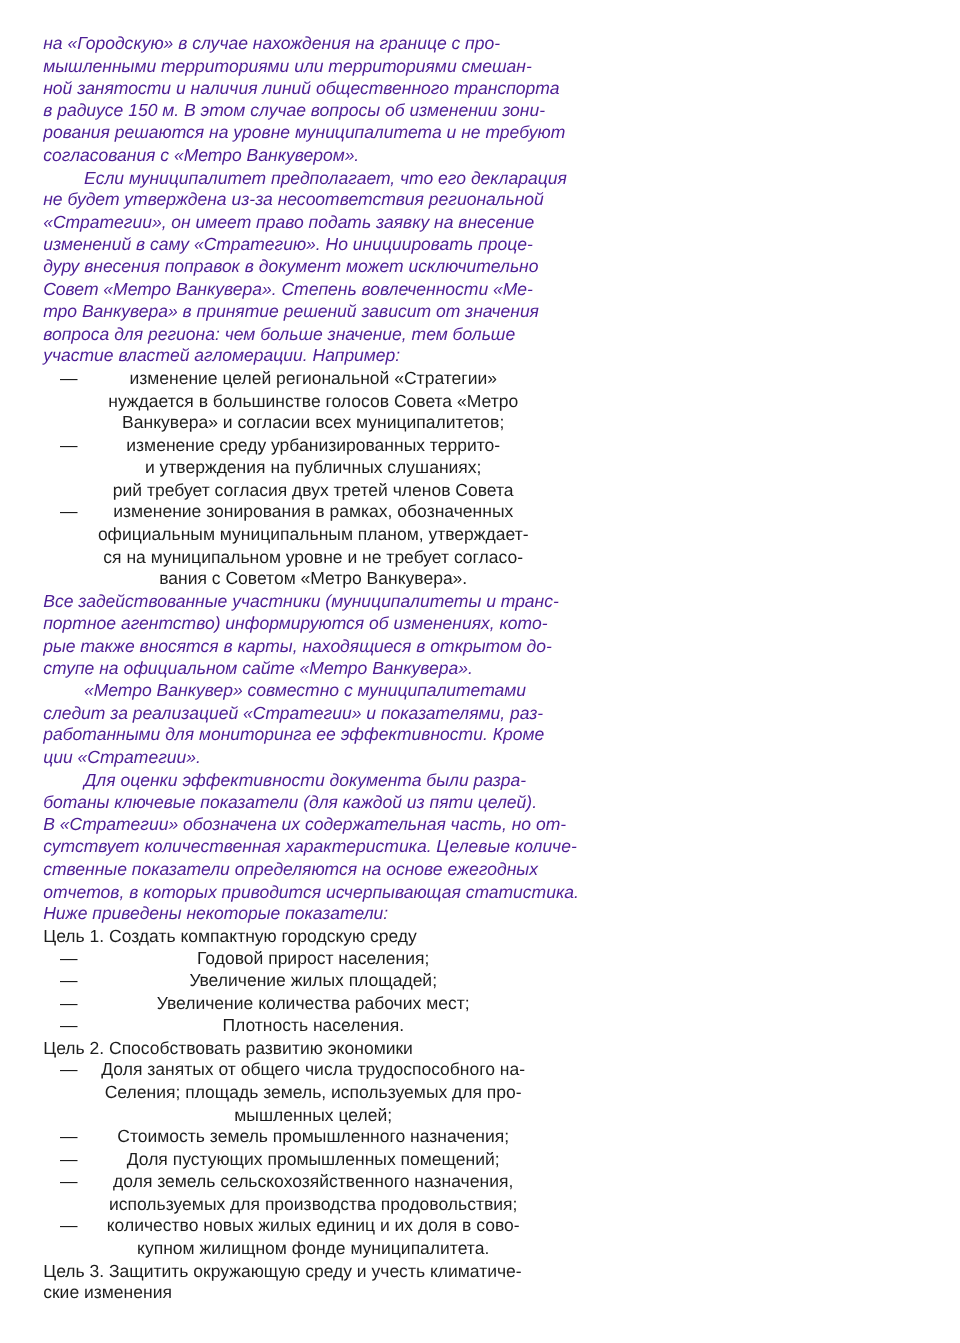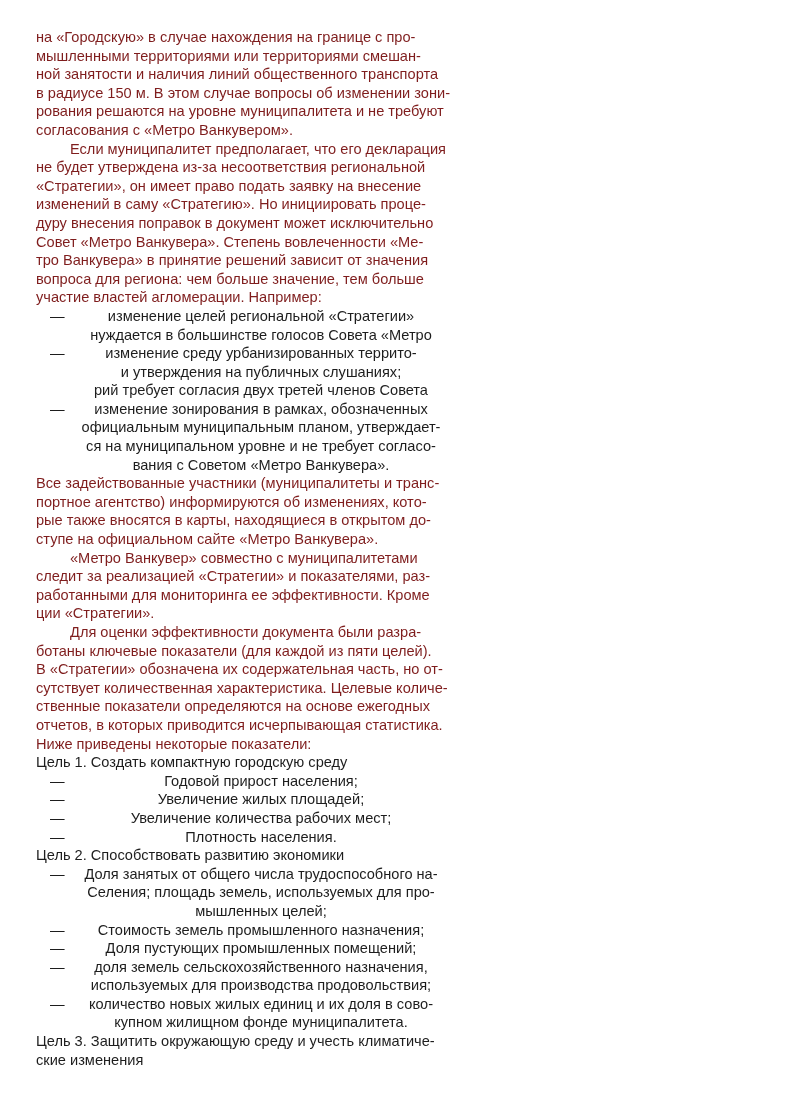--- a/index.html
+++ b/index.html
@@ -30,21 +30,22 @@
     left: 36px;
     top: 28px;
     width: 420px;
   }
 
   .line {
     font-size: 14.6px;
     line-height: 18.6px;
     letter-spacing: 0.0px;
     white-space: pre;
-    color: #7f1d1d;
+    color: #4c1d95;
+    font-style: italic;
   }
 
   
   .line.j {
     display: block;
   }
 
   .para-indent {
     padding-left: 34px;
   }
@@ -128,20 +129,21 @@
       <span class="line j">вопроса для региона: чем больше значение, тем больше</span>
       <span class="line j">участие властей агломерации. Например:</span>
     </div>
 
     <div class="list">
 
       <div class="li">
         <span class="dash">—</span>
         <span class="li-line">изменение целей региональной «Стратегии»</span>
         <span class="li-line">нуждается в большинстве голосов Совета «Метро</span>
+        <span class="li-line">Ванкувера» и согласии всех муниципалитетов;</span>
       </div>
 
       <div class="li">
         <span class="dash">—</span>
         <span class="li-line">изменение среду урбанизированных террито-</span>
         <span class="li-line">и утверждения на публичных слушаниях;</span>
         <span class="li-line">рий требует согласия двух третей членов Совета</span>
       </div>
 
       <div class="li">

